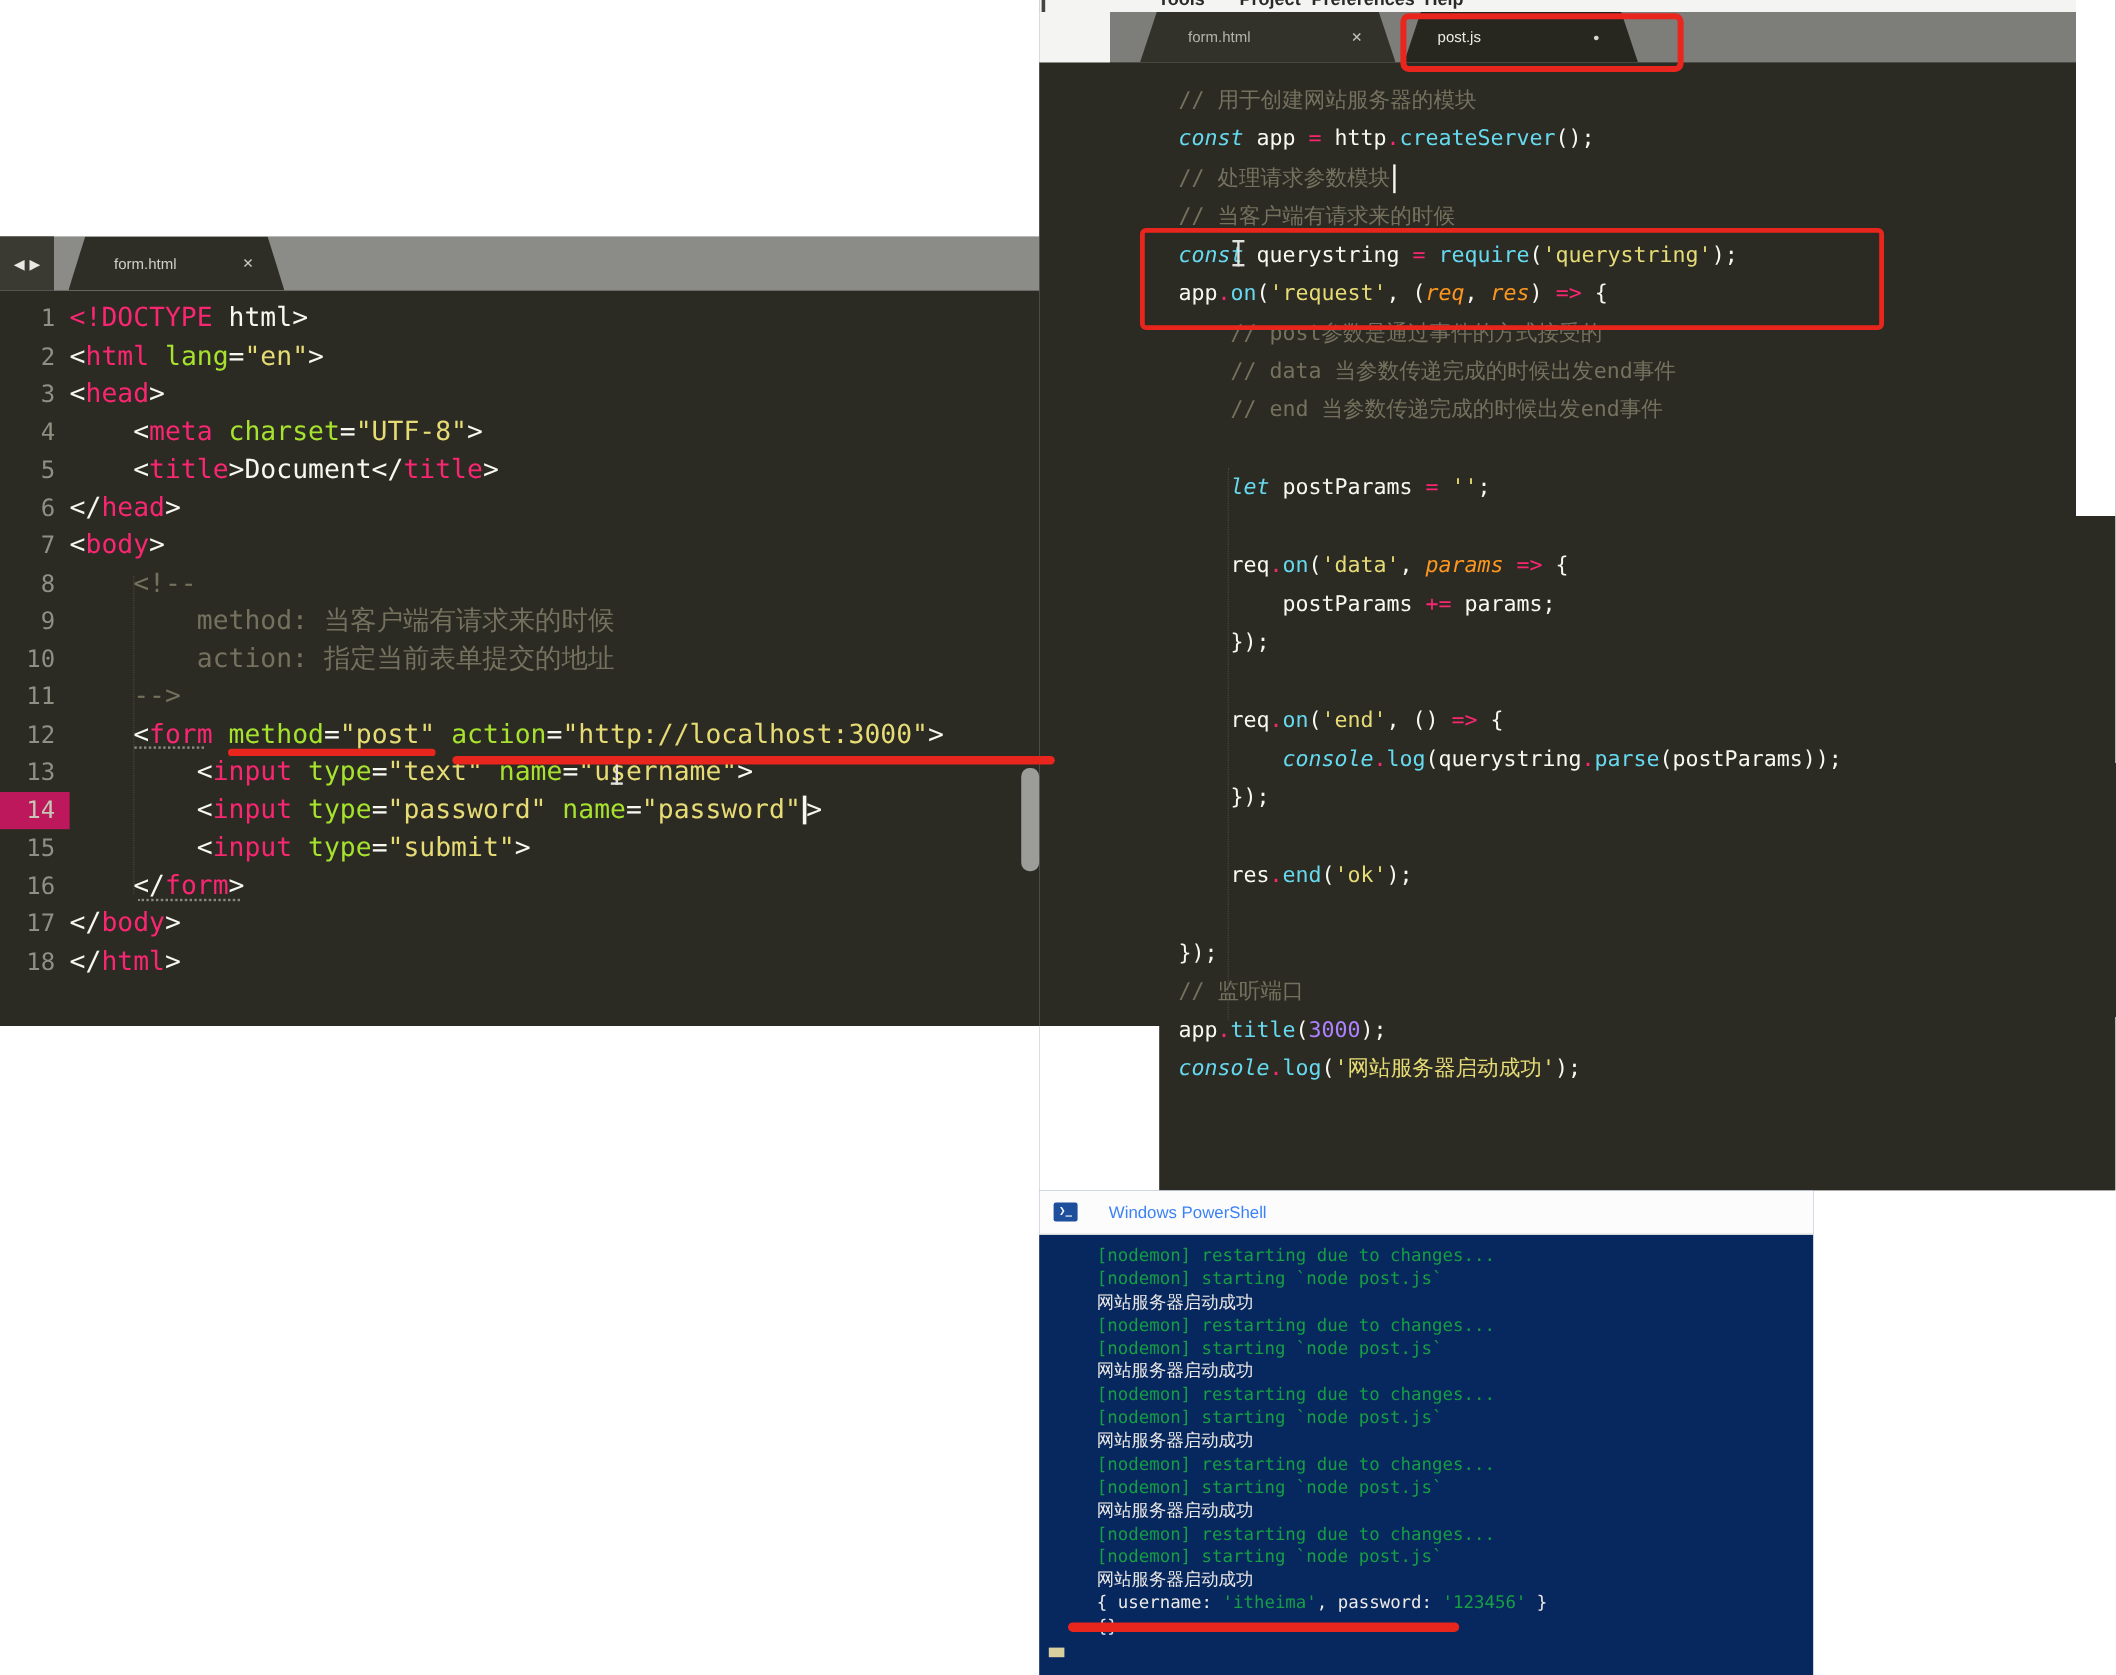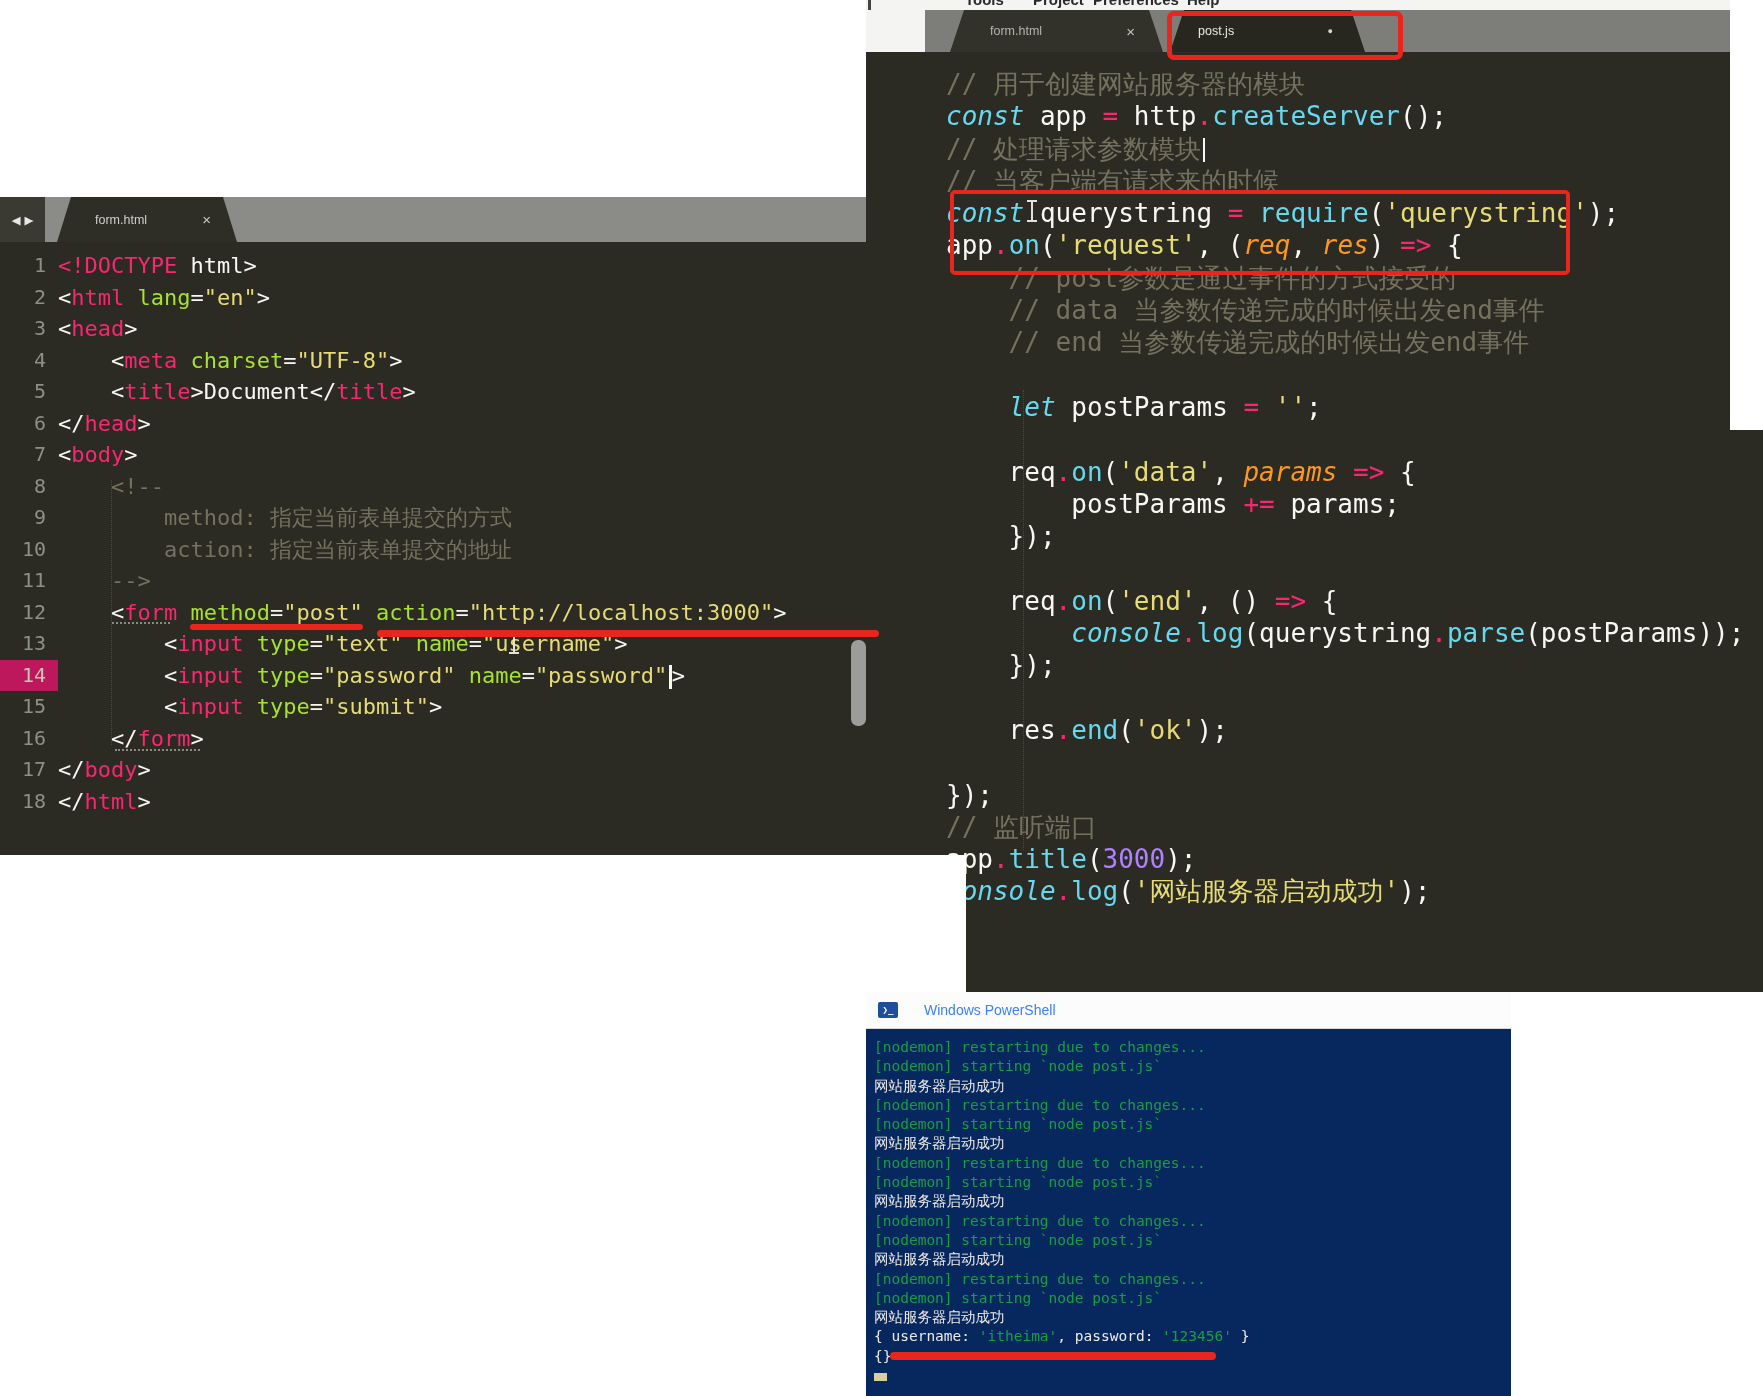--- a/index.html
+++ b/index.html
@@ -36,21 +36,21 @@
   #right-tabbar .white-seg{position:absolute;left:0;top:0;width:59px;height:42px;background:#f4f4f2;}
   .rtab{position:absolute;top:0;height:42px;clip-path:polygon(14px 0,calc(100% - 14px) 0,100% 100%,0 100%);
     display:flex;align-items:center;font-family:"Liberation Sans",sans-serif;font-size:12.5px;}
   #rtab-form{left:84px;width:213px;background:#32322b;color:#b4b4ae;}
   #rtab-form .tlabel{margin-left:40px;}
   #rtab-form .tclose{position:absolute;right:28px;font-size:15px;color:#c5c5c0;}
   #rtab-post{left:304px;width:195px;background:#27271f;color:#eceae4;}
   #rtab-post .tlabel{margin-left:28px;}
   #rtab-post .tdot{position:absolute;right:32px;font-size:9px;color:#d8d8d2;}
   #right-codearea{position:absolute;left:0;top:52px;right:0;bottom:0;padding-top:16px;overflow:hidden;}
-  .rrow{height:32.3px;line-height:32.3px;padding-left:80px;font-size:26px;white-space:pre;}
+  .rrow{height:32.3px;line-height:32.3px;padding-left:116px;font-size:18px;white-space:pre;}
   
   .tk-t{color:#f92672;}
   .tk-a{color:#a6e22e;}
   .tk-s{color:#e6db74;}
   .tk-p{color:#f8f8f2;}
   .tk-c{color:#75715e;}
   .tk-k{color:#66d9ef;font-style:italic;}
   .tk-f{color:#66d9ef;}
   .tk-o{color:#f92672;}
   .tk-n{color:#ae81ff;}
@@ -63,21 +63,21 @@
   .iguide{position:absolute;width:0;border-left:1px dotted #4a4a40;}
   .fold-dotted{position:absolute;height:0;border-bottom:2px dotted #8a8a80;}
   
   #powershell{left:866px;top:992px;width:645px;height:404px;background:#07275f;}
   #ps-titlebar{position:absolute;left:0;top:0;width:100%;height:36px;background:#fcfcfc;
     border-bottom:1px solid #d9d9d9;display:flex;align-items:center;}
   #ps-icon{width:20px;height:16px;background:#1e4f9c;border-radius:2px;margin-left:12px;
     color:#ffffff;font-size:9px;font-weight:bold;display:flex;align-items:center;justify-content:center;
     font-family:"DejaVu Sans Mono",monospace;}
   #ps-title{margin-left:26px;font-family:"Liberation Sans",sans-serif;font-size:14px;color:#3b82f6;}
-  #term-body{position:absolute;left:0;top:37px;right:0;bottom:0;padding-top:9px;overflow:hidden;}
+  #term-body{position:absolute;left:0;top:37px;right:0;bottom:0;padding-top:9px;overflow:hidden;padding-left:40px;}
   .trow{height:19.3px;line-height:19.3px;padding-left:8px;font-size:14.5px;white-space:pre;}
   #term-cursor{position:absolute;left:8px;width:13px;height:8px;background:#d8cf9e;}
   
   .anno-box{position:absolute;border-style:solid;border-color:#e8261d;background:transparent;z-index:60;}
   .anno-line{position:absolute;background:#e8261d;z-index:60;}
   
   .white-patch{position:absolute;background:#ffffff;z-index:40;}
   
   #left-scroll-thumb{position:absolute;background:#9c9c98;border-radius:7px;z-index:30;}
   
@@ -103,21 +103,21 @@
   </div>
   <div id="left-codearea">
       <div class="lrow"><span class="gut">1</span><span class="lcode"><span class="tk-t">&lt;!DOCTYPE</span><span class="tk-p"> html</span><span class="tk-p">&gt;</span></span></div>
       <div class="lrow"><span class="gut">2</span><span class="lcode"><span class="tk-p">&lt;</span><span class="tk-t">html</span><span class="tk-p"> </span><span class="tk-a">lang</span><span class="tk-p">=</span><span class="tk-s">"en"</span><span class="tk-p">&gt;</span></span></div>
       <div class="lrow"><span class="gut">3</span><span class="lcode"><span class="tk-p">&lt;</span><span class="tk-t">head</span><span class="tk-p">&gt;</span></span></div>
       <div class="lrow"><span class="gut">4</span><span class="lcode"><span class="tk-p">    &lt;</span><span class="tk-t">meta</span><span class="tk-p"> </span><span class="tk-a">charset</span><span class="tk-p">=</span><span class="tk-s">"UTF-8"</span><span class="tk-p">&gt;</span></span></div>
       <div class="lrow"><span class="gut">5</span><span class="lcode"><span class="tk-p">    &lt;</span><span class="tk-t">title</span><span class="tk-p">&gt;Document&lt;/</span><span class="tk-t">title</span><span class="tk-p">&gt;</span></span></div>
       <div class="lrow"><span class="gut">6</span><span class="lcode"><span class="tk-p">&lt;/</span><span class="tk-t">head</span><span class="tk-p">&gt;</span></span></div>
       <div class="lrow"><span class="gut">7</span><span class="lcode"><span class="tk-p">&lt;</span><span class="tk-t">body</span><span class="tk-p">&gt;</span></span></div>
       <div class="lrow"><span class="gut">8</span><span class="lcode"><span class="tk-c">    &lt;!--</span></span></div>
-      <div class="lrow"><span class="gut">9</span><span class="lcode"><span class="tk-c">        method: 指定当前表单提交的方式</span></span></div>
+      <div class="lrow"><span class="gut">9</span><span class="lcode"><span class="tk-c">        method: 当客户端有请求来的时候</span></span></div>
       <div class="lrow"><span class="gut">10</span><span class="lcode"><span class="tk-c">        action: 指定当前表单提交的地址</span></span></div>
       <div class="lrow"><span class="gut">11</span><span class="lcode"><span class="tk-c">    --&gt;</span></span></div>
       <div class="lrow"><span class="gut">12</span><span class="lcode"><span class="tk-p">    &lt;</span><span class="tk-t">form</span><span class="tk-p"> </span><span class="tk-a">method</span><span class="tk-p">=</span><span class="tk-s">"post"</span><span class="tk-p"> </span><span class="tk-a">action</span><span class="tk-p">=</span><span class="tk-s">"http://localhost:3000"</span><span class="tk-p">&gt;</span></span></div>
       <div class="lrow"><span class="gut">13</span><span class="lcode"><span class="tk-p">        &lt;</span><span class="tk-t">input</span><span class="tk-p"> </span><span class="tk-a">type</span><span class="tk-p">=</span><span class="tk-s">"text"</span><span class="tk-p"> </span><span class="tk-a">name</span><span class="tk-p">=</span><span class="tk-s">"username"</span><span class="tk-p">&gt;</span></span></div>
       <div class="lrow"><span class="gut active">14</span><span class="lcode"><span class="tk-p">        &lt;</span><span class="tk-t">input</span><span class="tk-p"> </span><span class="tk-a">type</span><span class="tk-p">=</span><span class="tk-s">"password"</span><span class="tk-p"> </span><span class="tk-a">name</span><span class="tk-p">=</span><span class="tk-s">"password"</span><span class="tk-caret"></span><span class="tk-p">&gt;</span></span></div>
       <div class="lrow"><span class="gut">15</span><span class="lcode"><span class="tk-p">        &lt;</span><span class="tk-t">input</span><span class="tk-p"> </span><span class="tk-a">type</span><span class="tk-p">=</span><span class="tk-s">"submit"</span><span class="tk-p">&gt;</span></span></div>
       <div class="lrow"><span class="gut">16</span><span class="lcode"><span class="tk-p">    &lt;/</span><span class="tk-t">form</span><span class="tk-p">&gt;</span></span></div>
       <div class="lrow"><span class="gut">17</span><span class="lcode"><span class="tk-p">&lt;/</span><span class="tk-t">body</span><span class="tk-p">&gt;</span></span></div>
       <div class="lrow"><span class="gut">18</span><span class="lcode"><span class="tk-p">&lt;/</span><span class="tk-t">html</span><span class="tk-p">&gt;</span></span></div>
     </div>

